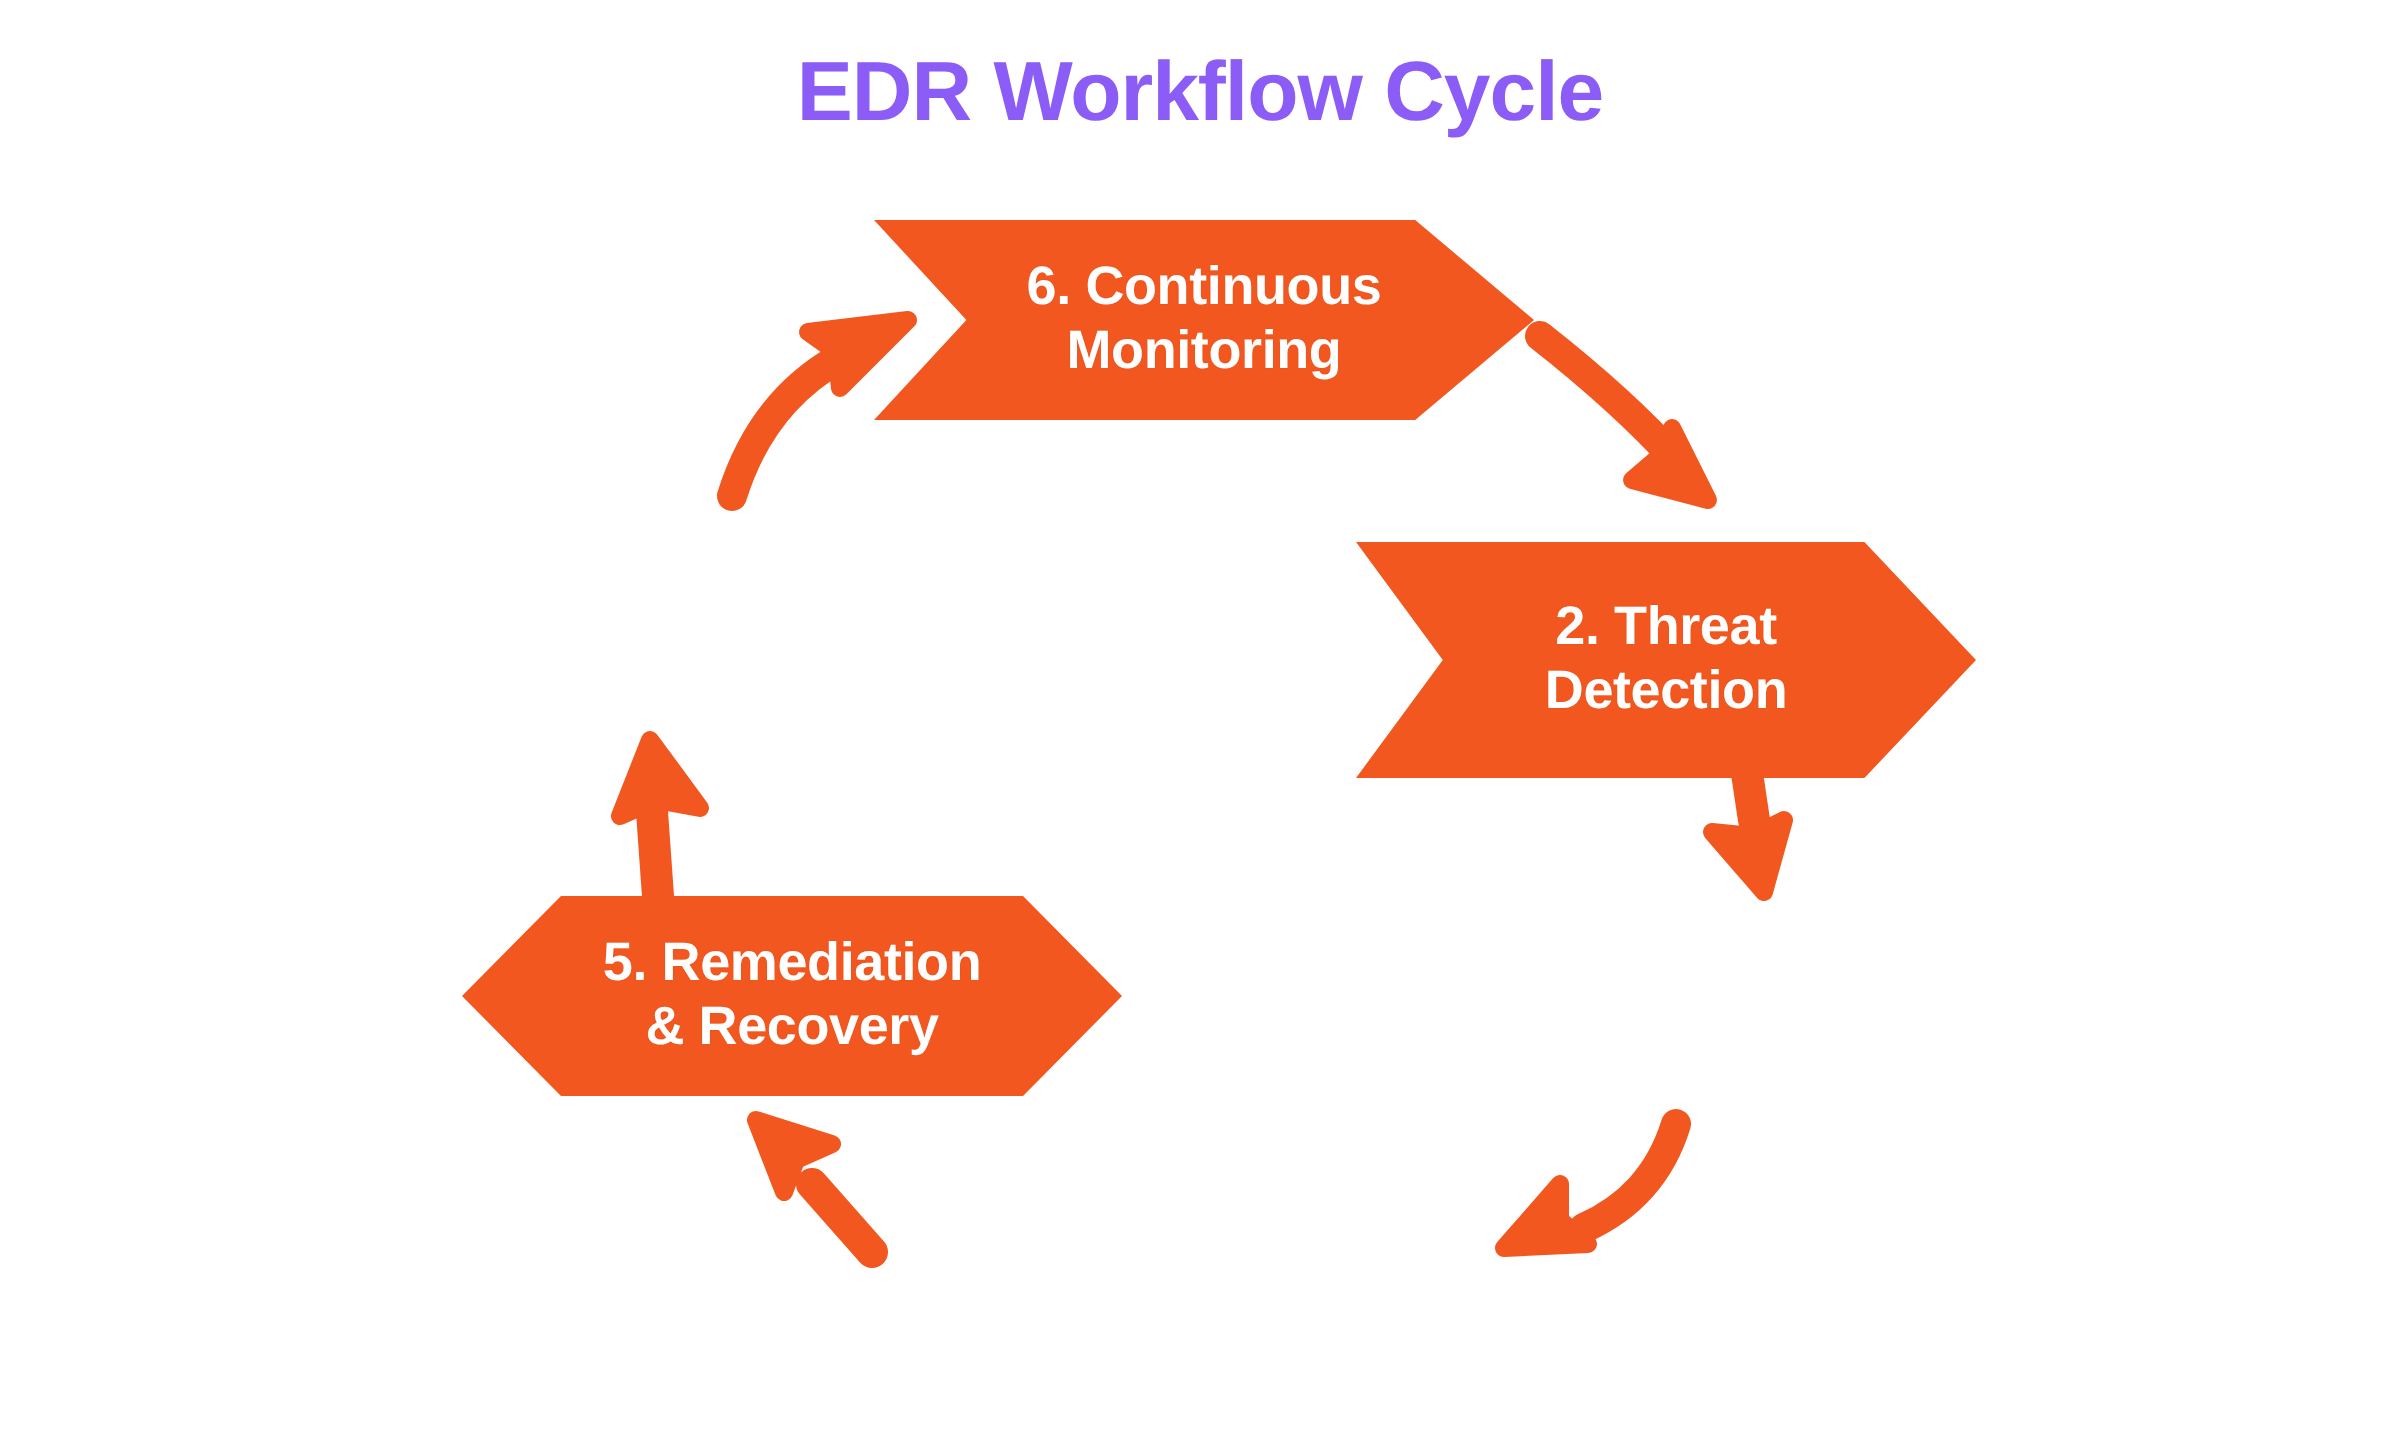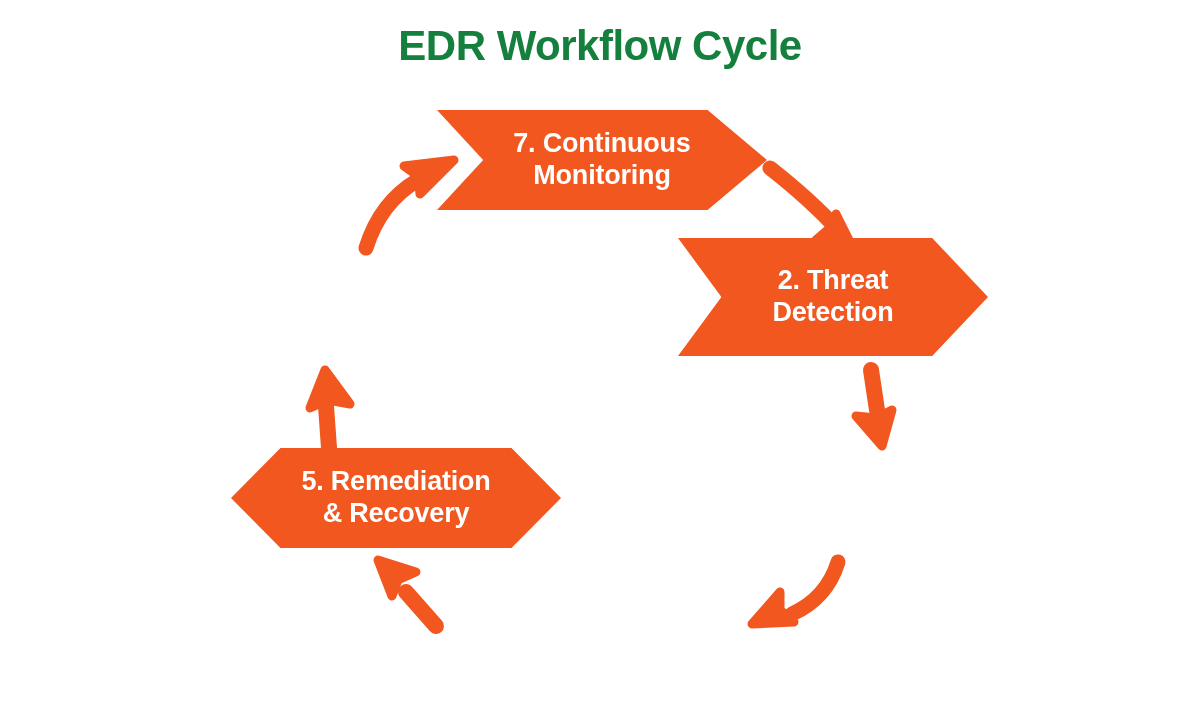--- a/index.html
+++ b/index.html
@@ -16,21 +16,21 @@
     font-family: "Liberation Sans", sans-serif;
   }
   #diagram-title {
     position: absolute;
     left: 0;
     top: 22px;
     width: 1200px;
     text-align: center;
     font-size: 42px;
     font-weight: bold;
-    color: #15803d;
+    color: #8b5cf6;
     letter-spacing: -0.5px;
     font-family: "Liberation Sans", sans-serif;
   }
   .step {
     position: absolute;
     display: flex;
     align-items: center;
     justify-content: center;
     box-sizing: border-box;
     color: #ffffff;
@@ -66,25 +66,25 @@
   .arrow svg { display: block; overflow: visible; }
 </style>
 </head>
 <body>
 
 <div id="canvas">
 
   <div id="diagram-title">EDR Workflow Cycle</div>
 
   <div class="step shape-chevron-right" style="left:437px; top:110px; width:330px; height:100px; background:#F1571F;">
-    <span class="label">7. Continuous
+    <span class="label">6. Continuous
 Monitoring</span>
   </div>
 
-  <div class="step shape-chevron-right" style="left:678px; top:238px; width:310px; height:118px; background:#F1571F;">
+  <div class="step shape-chevron-right" style="left:678px; top:271px; width:310px; height:118px; background:#F1571F;">
     <span class="label">2. Threat
 Detection</span>
   </div>
 
 
 
   <div class="step shape-hexagon" style="left:231px; top:448px; width:330px; height:100px; background:#F1571F;">
     <span class="label">5. Remediation
 &amp; Recovery</span>
   </div>

